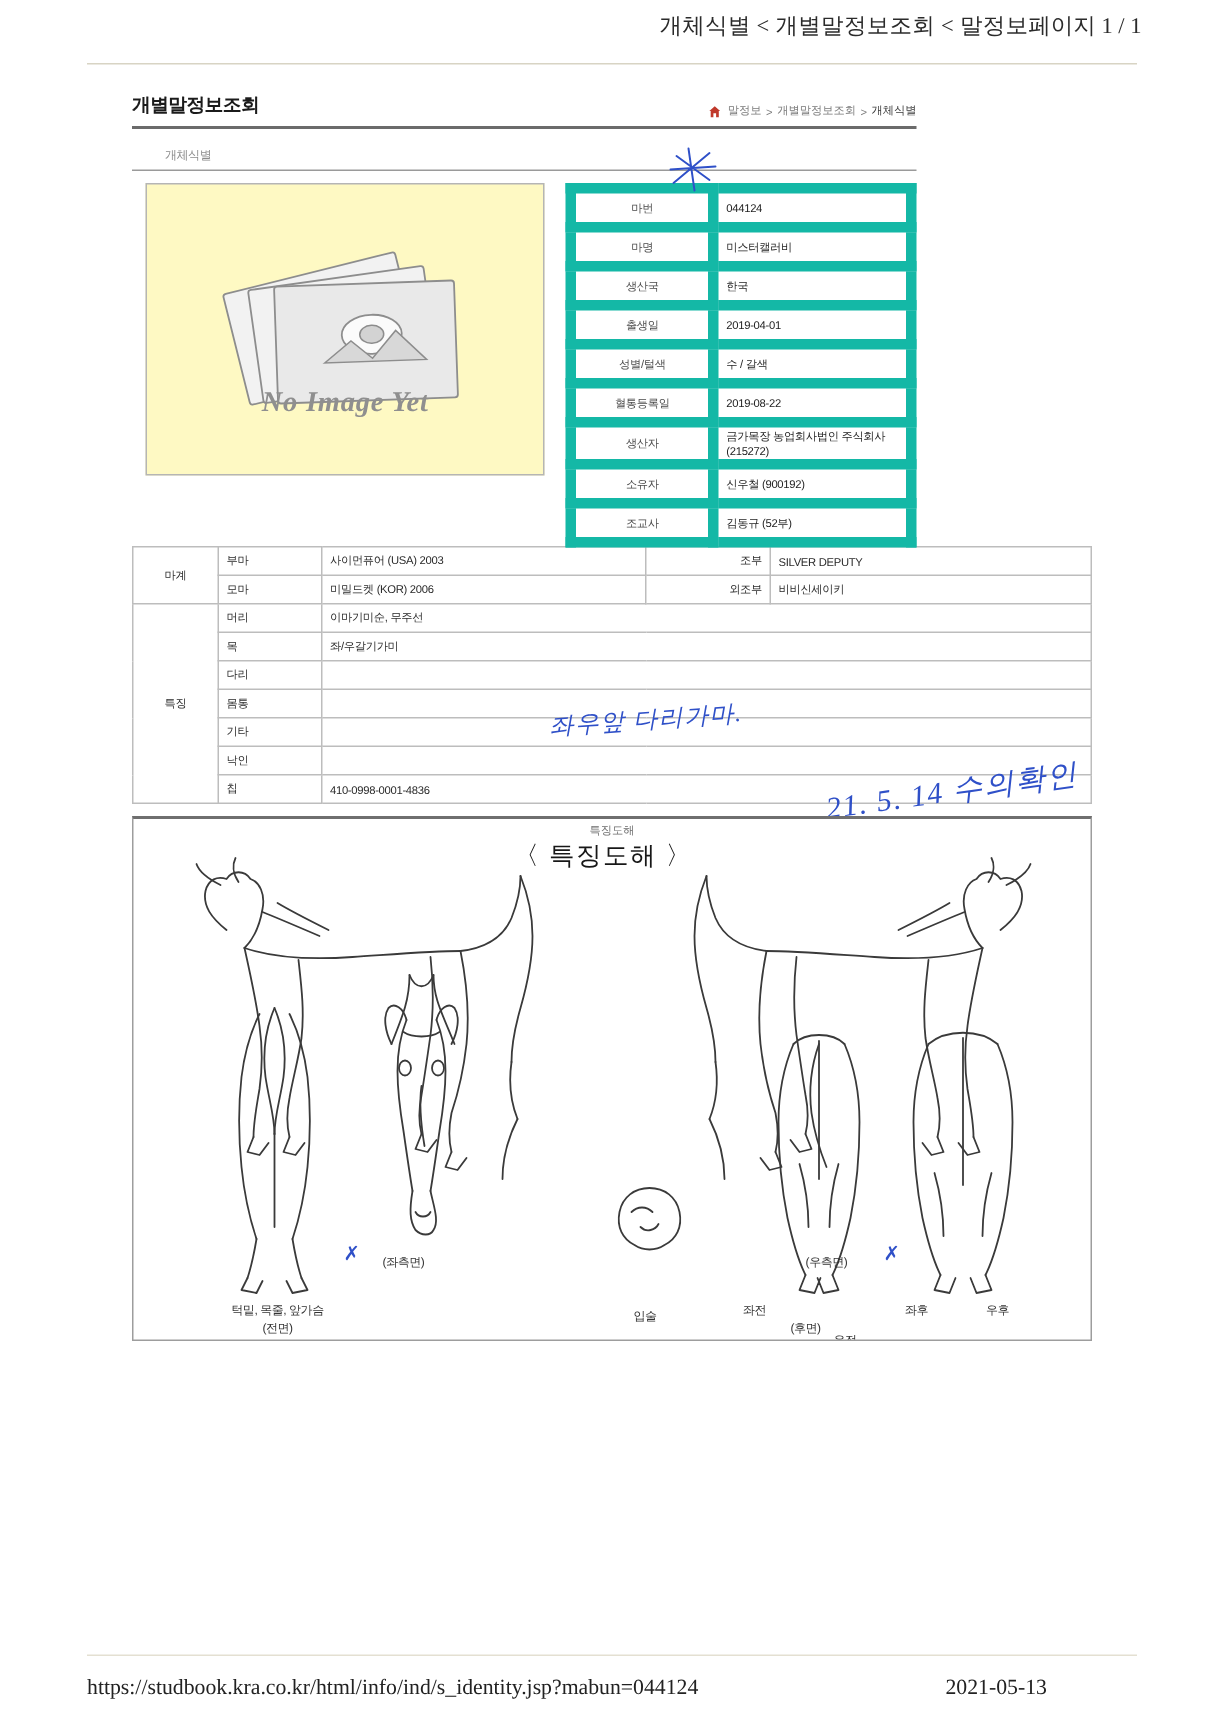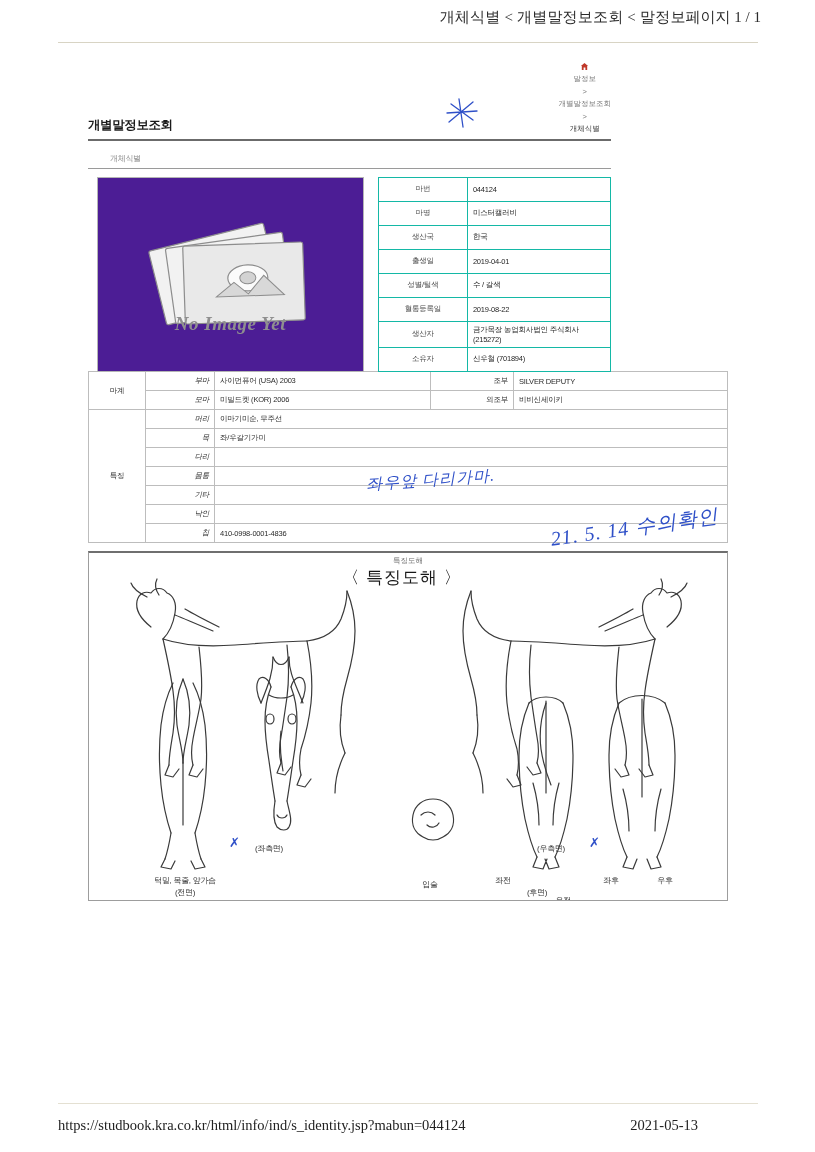--- a/index.html
+++ b/index.html
@@ -83,21 +83,20 @@
     font-weight: bold;
     color: #1b1b1b;
     letter-spacing: -0.4px;
   }
   .breadcrumb {
     display: flex;
     align-items: center;
     gap: 3px;
     font-size: 7.5px;
     color: #7a7a7a;
-    flex-direction: column;
   }
   .breadcrumb .home-ico {
     display: inline-block;
     width: 9px; height: 9px;
     position: relative;
     margin-right: 1px;
   }
   .breadcrumb .home-ico svg { display:block; }
   .breadcrumb .bc-last { color: #3b3b3b; }
 
@@ -123,21 +122,21 @@
     padding-top: 8px;
   }
 
   .photo-box {
     width: 300px;
     height: 193px;
     border: 1px solid #b5b5b5;
     margin-left: 9px;
     margin-right: 14px;
     position: relative;
-    background: #4c1d95;
+    background: #fef9c3;
     overflow: hidden;
     padding-left: 32px;
   }
   .noimg-text {
     position: absolute;
     left: 0; right: 0;
     bottom: 36px;
     text-align: center;
     font-family: "Liberation Serif", serif;
     font-size: 19px;
@@ -147,21 +146,21 @@
     letter-spacing: .5px;
   }
 
   
   table.info {
     border-collapse: collapse;
     width: 300px;
     table-layout: fixed;
   }
   table.info td {
-    border: 1px solid #14b8a6;
+    border: 7px solid #14b8a6;
     height: 17px;
     font-size: 7.5px;
     padding: 1px 5px;
     color: #262626;
     letter-spacing: -0.2px;
     vertical-align: middle;
   }
   table.info td.k {
     width: 78px;
     color: #4a4a4a;
@@ -180,21 +179,21 @@
   table.ped td {
     border: 1px solid #bdbdbd;
     font-size: 7.5px;
     height: 16px;
     padding: 1px 5px;
     color: #2a2a2a;
     letter-spacing: -0.2px;
     vertical-align: middle;
   }
   td.grp { width: 46px; text-align: center; color: #4a4a4a; }
-  td.k2  { width: 58px; text-align: right; color: #4a4a4a; font-style: italic; }
+  td.k2  { width: 58px; text-align: left; color: #4a4a4a; }
   td.v2  { width: 205px; }
   td.k3  { width: 72px; text-align: right; color: #4a4a4a; }
   td.v3  { width: auto; }
 
   
   .hand {
     position: absolute;
     color: #2f50c8;
     font-family: "Liberation Serif", serif;
     pointer-events: none;
@@ -337,21 +336,25 @@
       </tr>
       <tr>
         <td class="k">생산자</td>
         <td class="v">
           <span>금가목장 농업회사법인 주식회사</span>
           <span class="v-sub">(215272)</span>
         </td>
       </tr>
       <tr>
         <td class="k">소유자</td>
-        <td class="v">신우철 (701894)</td>
+        <td class="v">신우철 (900192)</td>
+      </tr>
+      <tr>
+        <td class="k">조교사</td>
+        <td class="v">김동규 (52부)</td>
       </tr>
     </tbody>
       </table>
   </div>
 
   <table class="ped">
     <tbody>
         <tr>
       <td class="grp" rowspan="2">마계</td>
       <td class="k2">부마</td>

